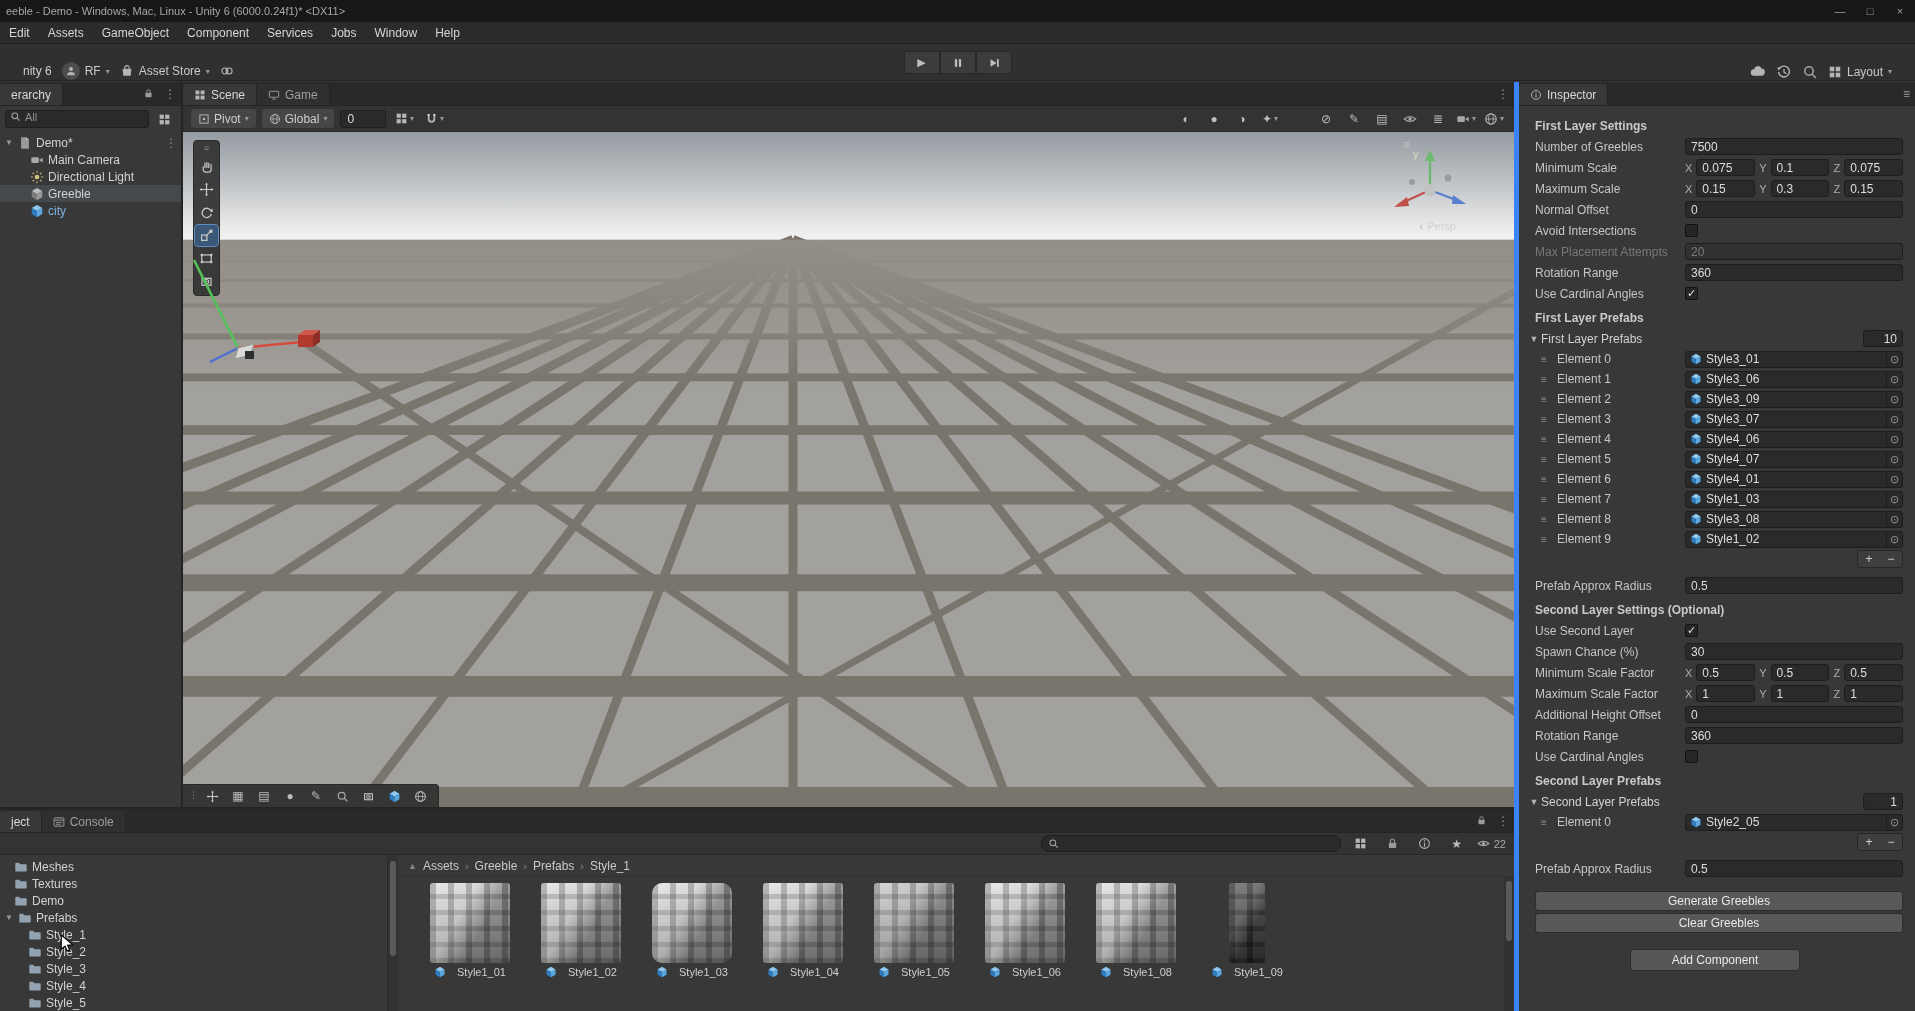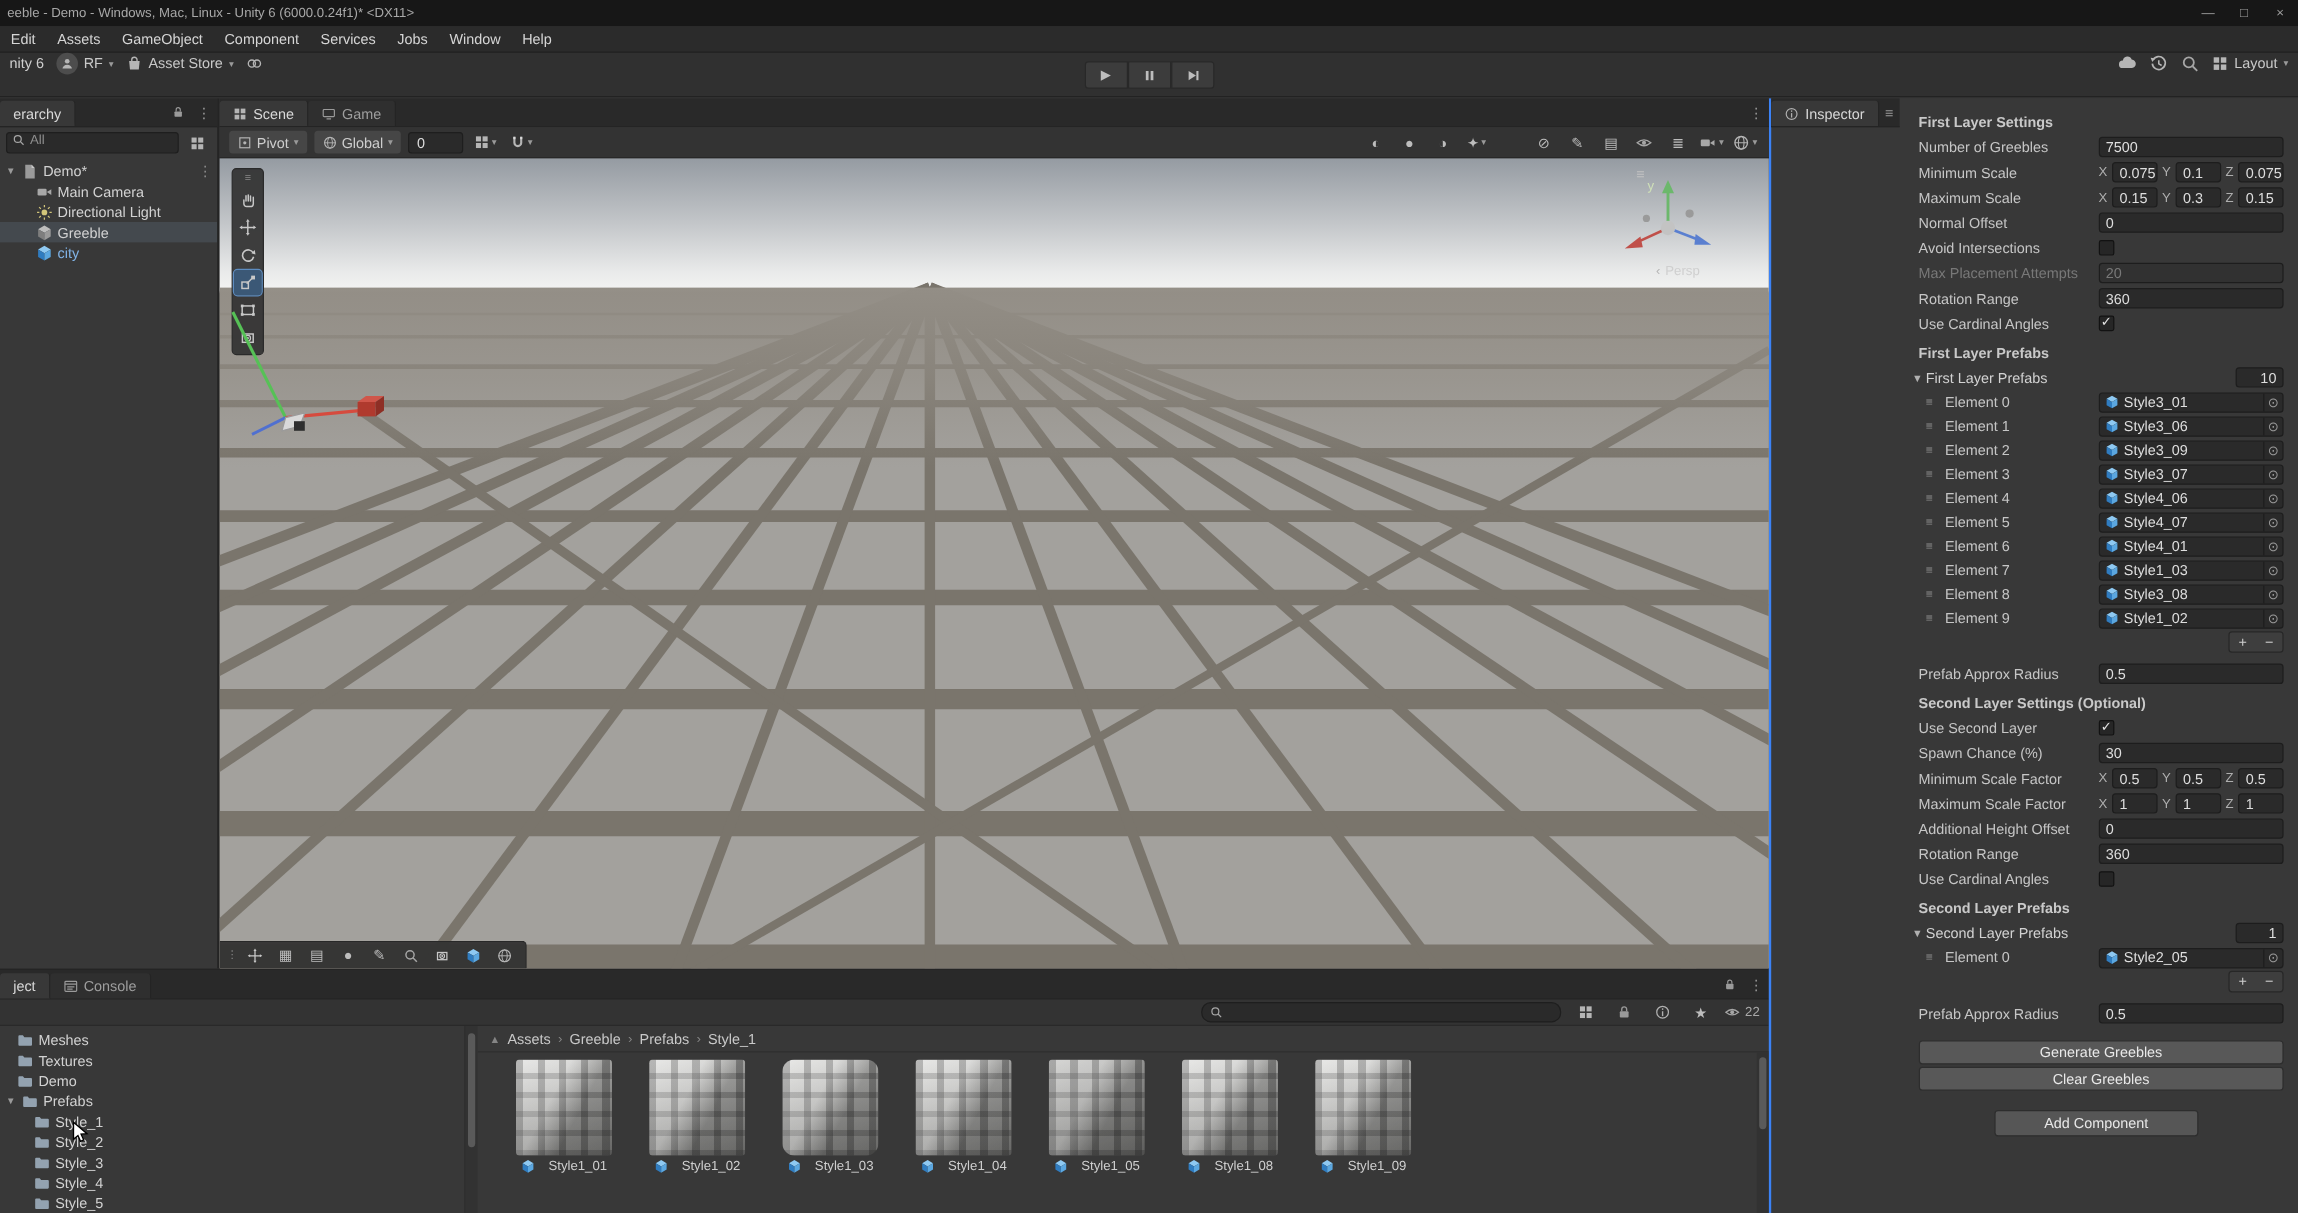--- a/index.html
+++ b/index.html
@@ -9,37 +9,37 @@
   svg.ic{width:14px;height:14px;flex:none;display:block}
   .hiddefs{position:absolute;width:0;height:0;overflow:hidden}
 
   
   .title-bar{height:22px;background:#171717;display:flex;align-items:center;
     font-size:11px;color:#a8a8a8;padding-left:6px}
   .win-controls{margin-left:auto;display:flex;height:100%}
   .win-btn{width:30px;display:flex;align-items:center;justify-content:center;color:#9f9f9f;font-size:11px}
   .menu-bar{height:22px;background:#2b2b2b;display:flex;align-items:center;border-bottom:1px solid #202020}
   .menu-item{padding:0 9px;color:#d6d6d6}
-  .toolbar{height:37px;background:#303030;border-bottom:1px solid #222;display:flex;align-items:flex-start;position:relative;padding:0 8px}
+  .toolbar{height:37px;background:#303030;border-bottom:1px solid #222;display:flex;align-items:flex-end;position:relative;padding:0 23px}
   .tb-left,.tb-right{display:flex;align-items:center;gap:10px}
   .tb-right{margin-left:auto}
   .ver-label{color:#cfcfcf}
   .chip{display:flex;align-items:center;gap:5px;color:#c9c9c9}
   .avatar{width:18px;height:18px;border-radius:50%;background:#4d4d4d;display:flex;align-items:center;justify-content:center}
   .caret{font-size:8px;color:#9a9a9a}
   .tb-center{position:absolute;left:50%;top:7px;transform:translateX(-50%);display:flex}
   .pbtn{width:36px;height:23px;background:#3c3c3c;border:1px solid #282828;display:flex;align-items:center;justify-content:center;color:#bdbdbd;font-size:11px}
   .pbtn:first-child{border-radius:3px 0 0 3px}.pbtn:last-child{border-radius:0 3px 3px 0}
   .tbi{display:flex;align-items:center;justify-content:center;color:#bdbdbd}
 
   
   .workspace{position:absolute;top:82px;left:0;right:0;bottom:0;display:flex}
   .left-col{width:1514px;display:flex;flex-direction:column}
   .top-row{height:727px;display:flex;border-bottom:2px solid #242424}
-  .inspector{flex:1;border-left:2px solid #3b82f6;display:flex;flex-direction:row;background:#383838}
+  .inspector{flex:1;border-left:5px solid #3b82f6;display:flex;flex-direction:column;background:#383838}
 
   .tabbar{height:24px;background:#292929;display:flex;align-items:stretch;border-bottom:1px solid #242424;flex:none}
   .tab{display:flex;align-items:center;gap:5px;padding:0 11px;color:#9e9e9e;background:#2f2f2f;
     border-right:1px solid #242424;border-radius:3px 3px 0 0;margin-top:2px;font-size:12px}
   .tab.active{background:#383838;color:#d8d8d8}
   .tabsp{flex:1}
   .tabicon{display:flex;align-items:center;padding:0 5px;color:#9a9a9a}
 
   
   .hierarchy{width:183px;border-right:2px solid #242424;display:flex;flex-direction:column;background:#383838}
@@ -843,20 +843,29 @@
                     </svg>
                     <span>Style1_05</span>
                   </div>
               </div>
               <div class="asset">
                 <div class="thumb"></div>
                 <div class="alabel">
                     <svg class="ic" style="width:12px;height:12px">
                       <use href="#i-cube"></use>
                     </svg>
+                    <span>Style1_06</span>
+                  </div>
+              </div>
+              <div class="asset">
+                <div class="thumb"></div>
+                <div class="alabel">
+                    <svg class="ic" style="width:12px;height:12px">
+                      <use href="#i-cube"></use>
+                    </svg>
                     <span>Style1_08</span>
                   </div>
               </div>
               <div class="asset">
                 <div class="thumb"></div>
                 <div class="alabel">
                     <svg class="ic" style="width:12px;height:12px">
                       <use href="#i-cube"></use>
                     </svg>
                     <span>Style1_09</span>

